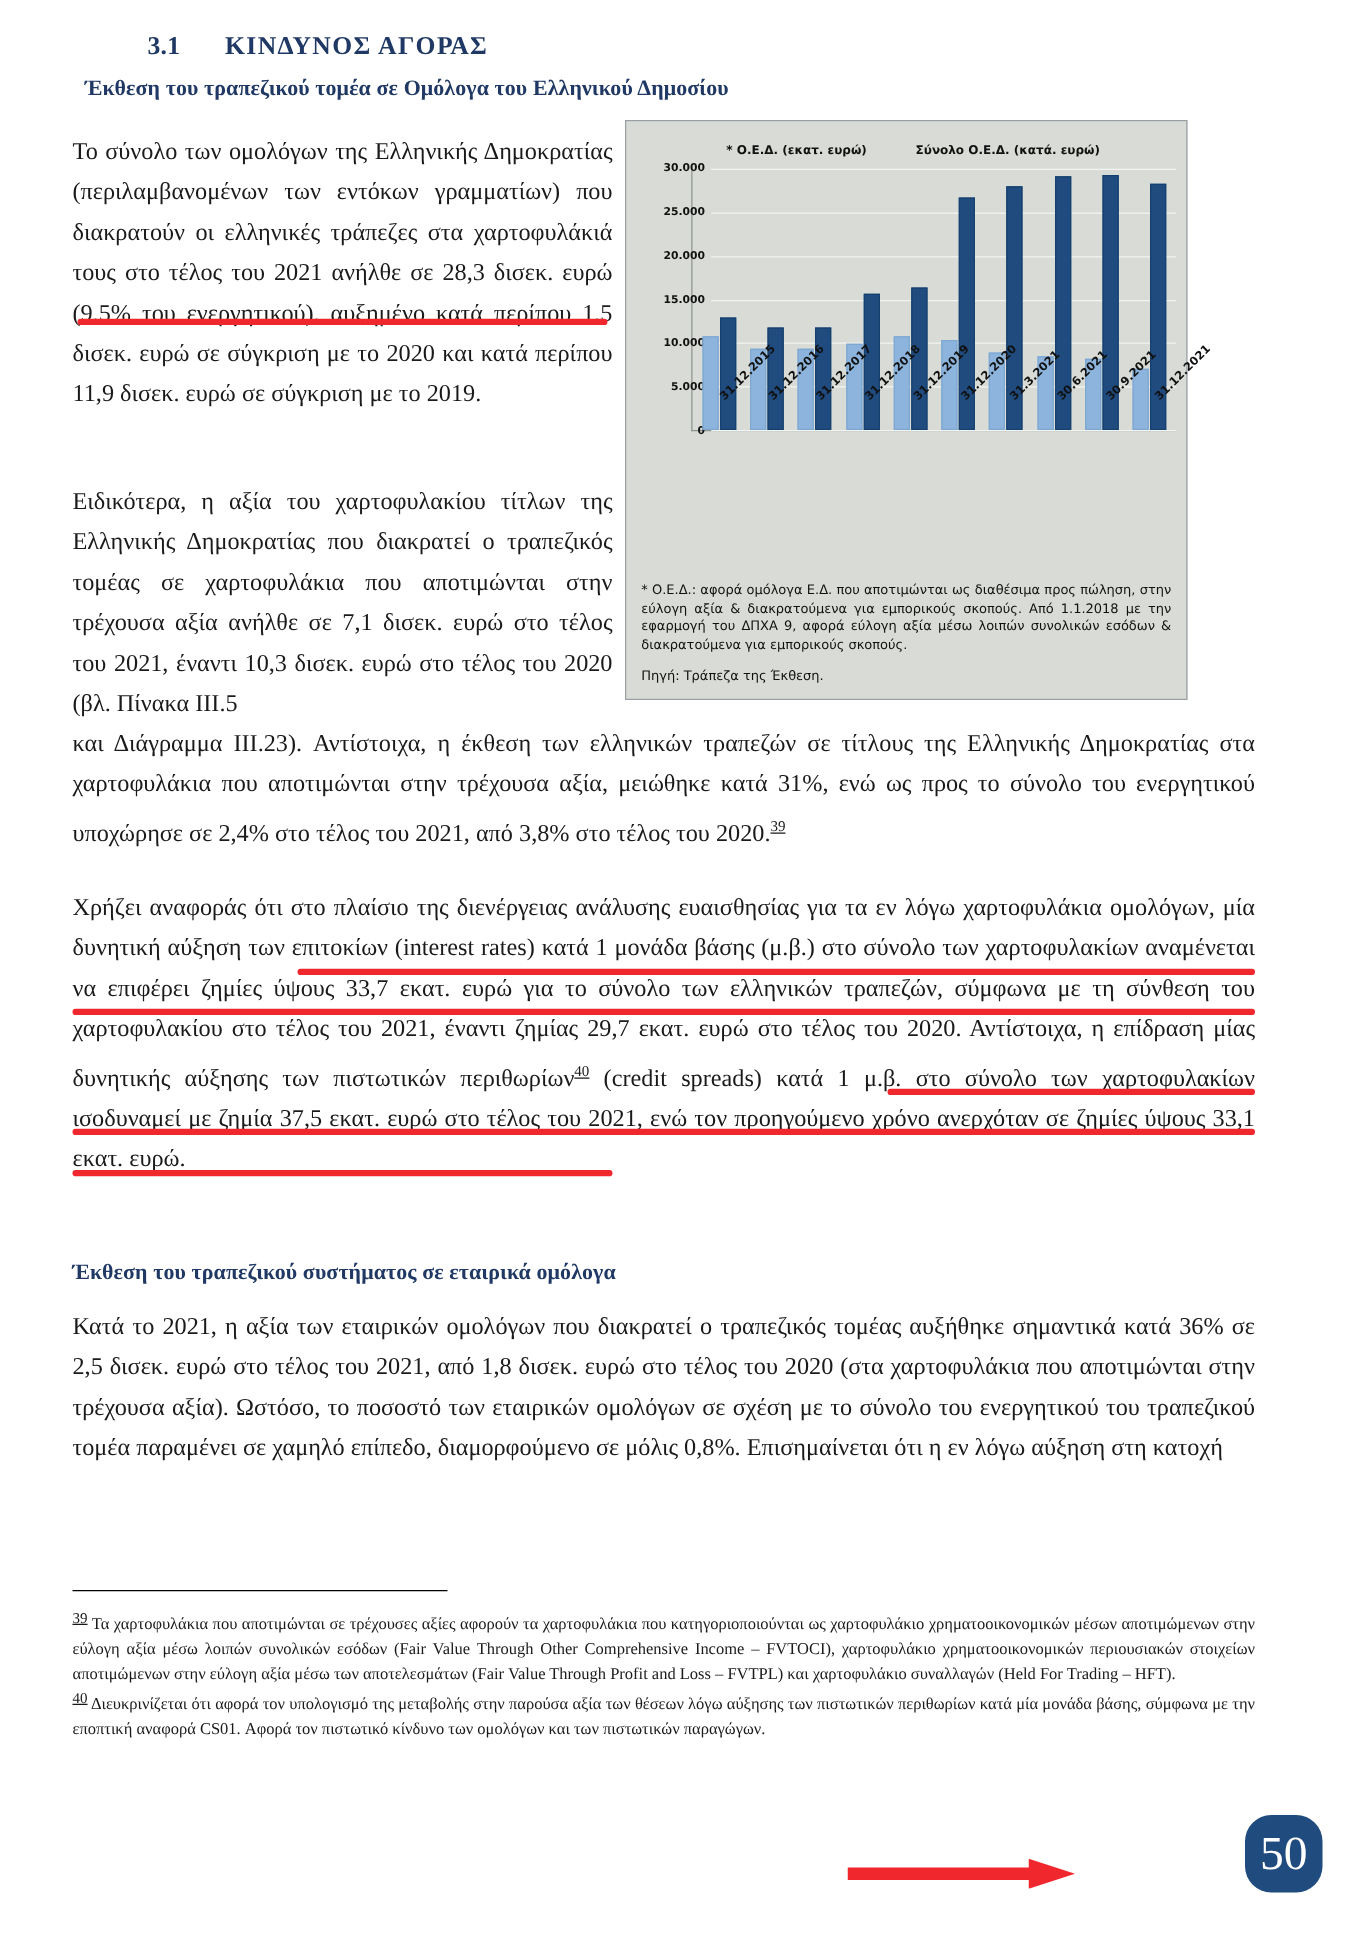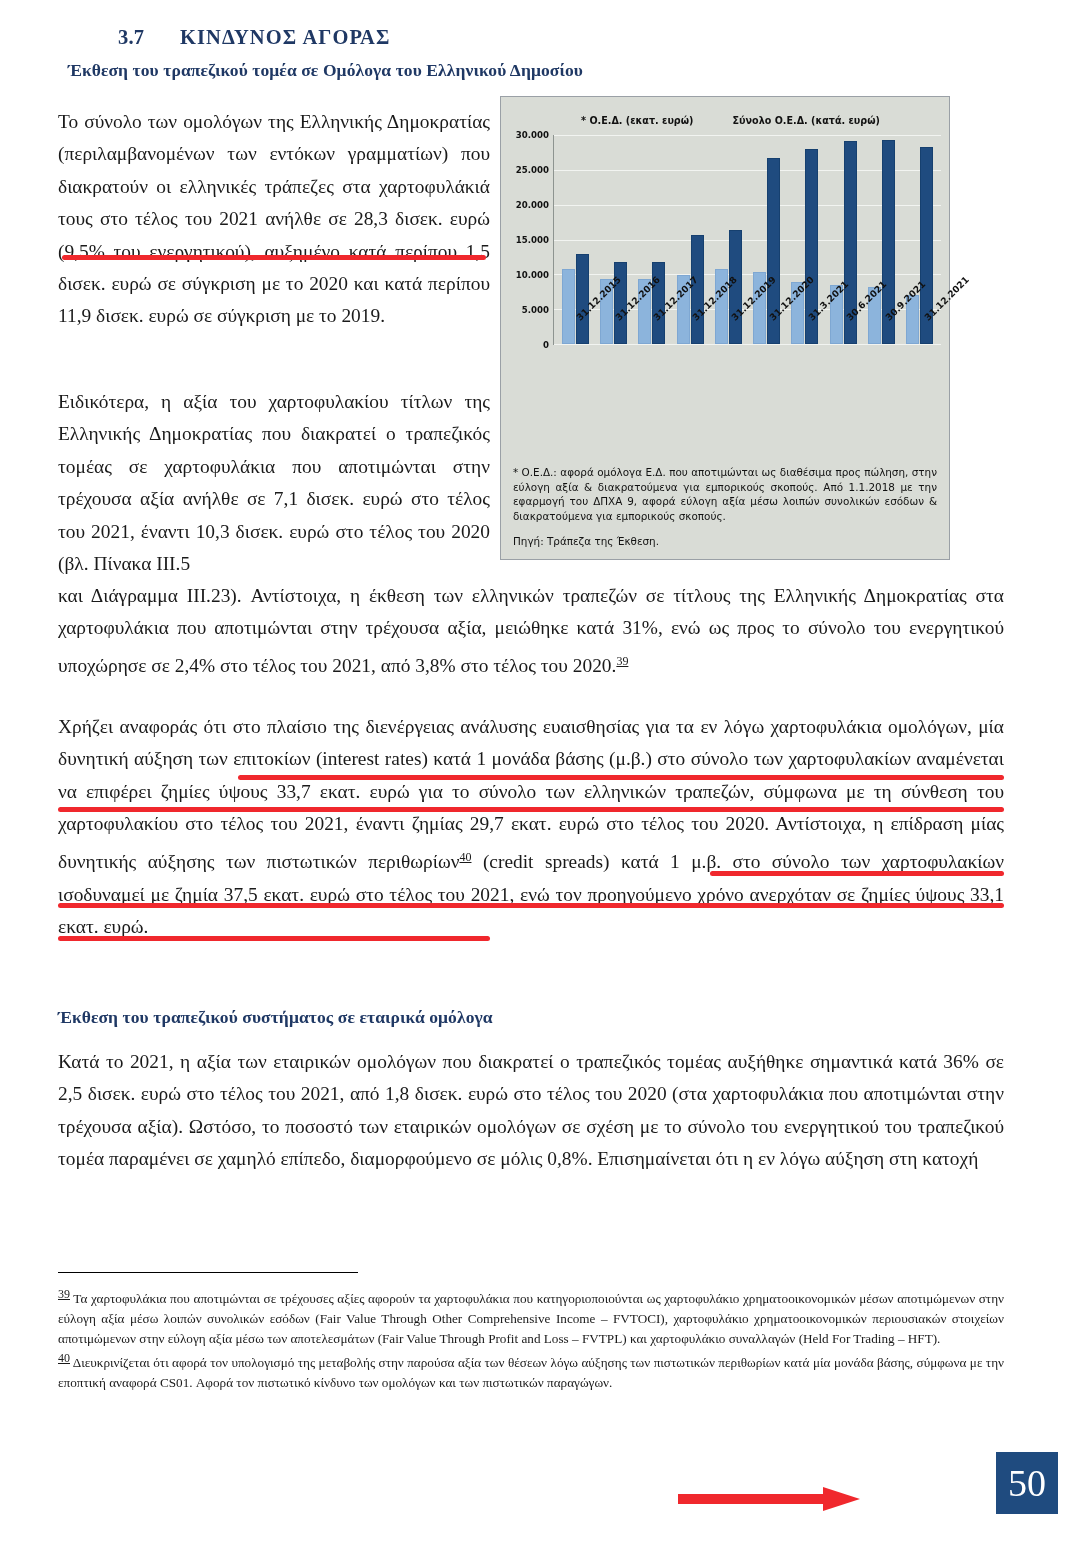--- a/index.html
+++ b/index.html
@@ -111,21 +111,21 @@
     position: absolute;
     left: 52px;
     right: 8px;
     top: 0;
     bottom: 0;
     border-left: 1px solid #8d9490;
     border-bottom: 1px solid #8d9490;
   }
   .gridline {
     position: absolute;
-    left: 0; right: 0;
+    left: 15px; right: 0;
     height: 1px;
     background: #f2f4f1;
     text-align: right;
   }
   .ytick {
     position: absolute;
     right: calc(100% + 5px);
     transform: translateY(-50%);
     font-family: "DejaVu Sans", sans-serif;
     font-weight: bold;
@@ -227,20 +227,21 @@
     left: 996px;
     top: 1452px;
     width: 62px;
     height: 62px;
     background: #1f4b7f;
     color: #fff;
     font-size: 38px;
     display: flex;
     align-items: center;
     justify-content: center;
+    border-radius: 21px;
   }
 
   
   .hl {
     position: absolute;
     background: #f0282d;
     border-radius: 3px;
     height: 5px;
   }
   #arrow-wrap {
@@ -248,21 +249,21 @@
     left: 678px;
     top: 1487px;
     width: 182px;
     height: 24px;
   }
 </style>
 </head>
 <body>
 
 <div class="sec-num-row">
-  <span class="sec-num">3.7</span><span class="sec-title">ΚΙΝΔΥΝΟΣ ΑΓΟΡΑΣ</span>
+  <span class="sec-num">3.1</span><span class="sec-title">ΚΙΝΔΥΝΟΣ ΑΓΟΡΑΣ</span>
 </div>
 
 <div class="subhead-blue" id="subhead-1">Έκθεση του τραπεζικού τομέα σε Ομόλογα του Ελληνικού Δημοσίου</div>
 
 <div class="body-col" id="par-1">Το σύνολο των ομολόγων της Ελληνικής Δημοκρατίας (περιλαμβανομένων των εντόκων γραμματίων) που διακρατούν οι ελληνικές τράπεζες στα χαρτοφυλάκιά τους στο τέλος του 2021 ανήλθε σε 28,3 δισεκ. ευρώ (9,5% του ενεργητικού), αυξημένο κατά περίπου 1,5 δισεκ. ευρώ σε σύγκριση με το 2020 και κατά περίπου 11,9 δισεκ. ευρώ σε σύγκριση με το 2019.</div>
 <div class="body-col" id="par-2">Ειδικότερα, η αξία του χαρτοφυλακίου τίτλων της Ελληνικής Δημοκρατίας που διακρατεί ο τραπεζικός τομέας σε χαρτοφυλάκια που αποτιμώνται στην τρέχουσα αξία ανήλθε σε 7,1 δισεκ. ευρώ στο τέλος του 2021, έναντι 10,3 δισεκ. ευρώ στο τέλος του 2020 (βλ. Πίνακα III.5</div>
 
 <div class="body-wide" id="par-3">
   <span>και Διάγραμμα III.23). Αντίστοιχα, η έκθεση των ελληνικών τραπεζών σε τίτλους της Ελληνικής Δημοκρατίας στα χαρτοφυλάκια που αποτιμώνται στην τρέχουσα αξία, μειώθηκε κατά 31%, ενώ ως προς το σύνολο του ενεργητικού υποχώρησε σε 2,4% στο τέλος του 2021, από 3,8% στο τέλος του 2020.</span><sup class="fn">39</sup>
 </div>

